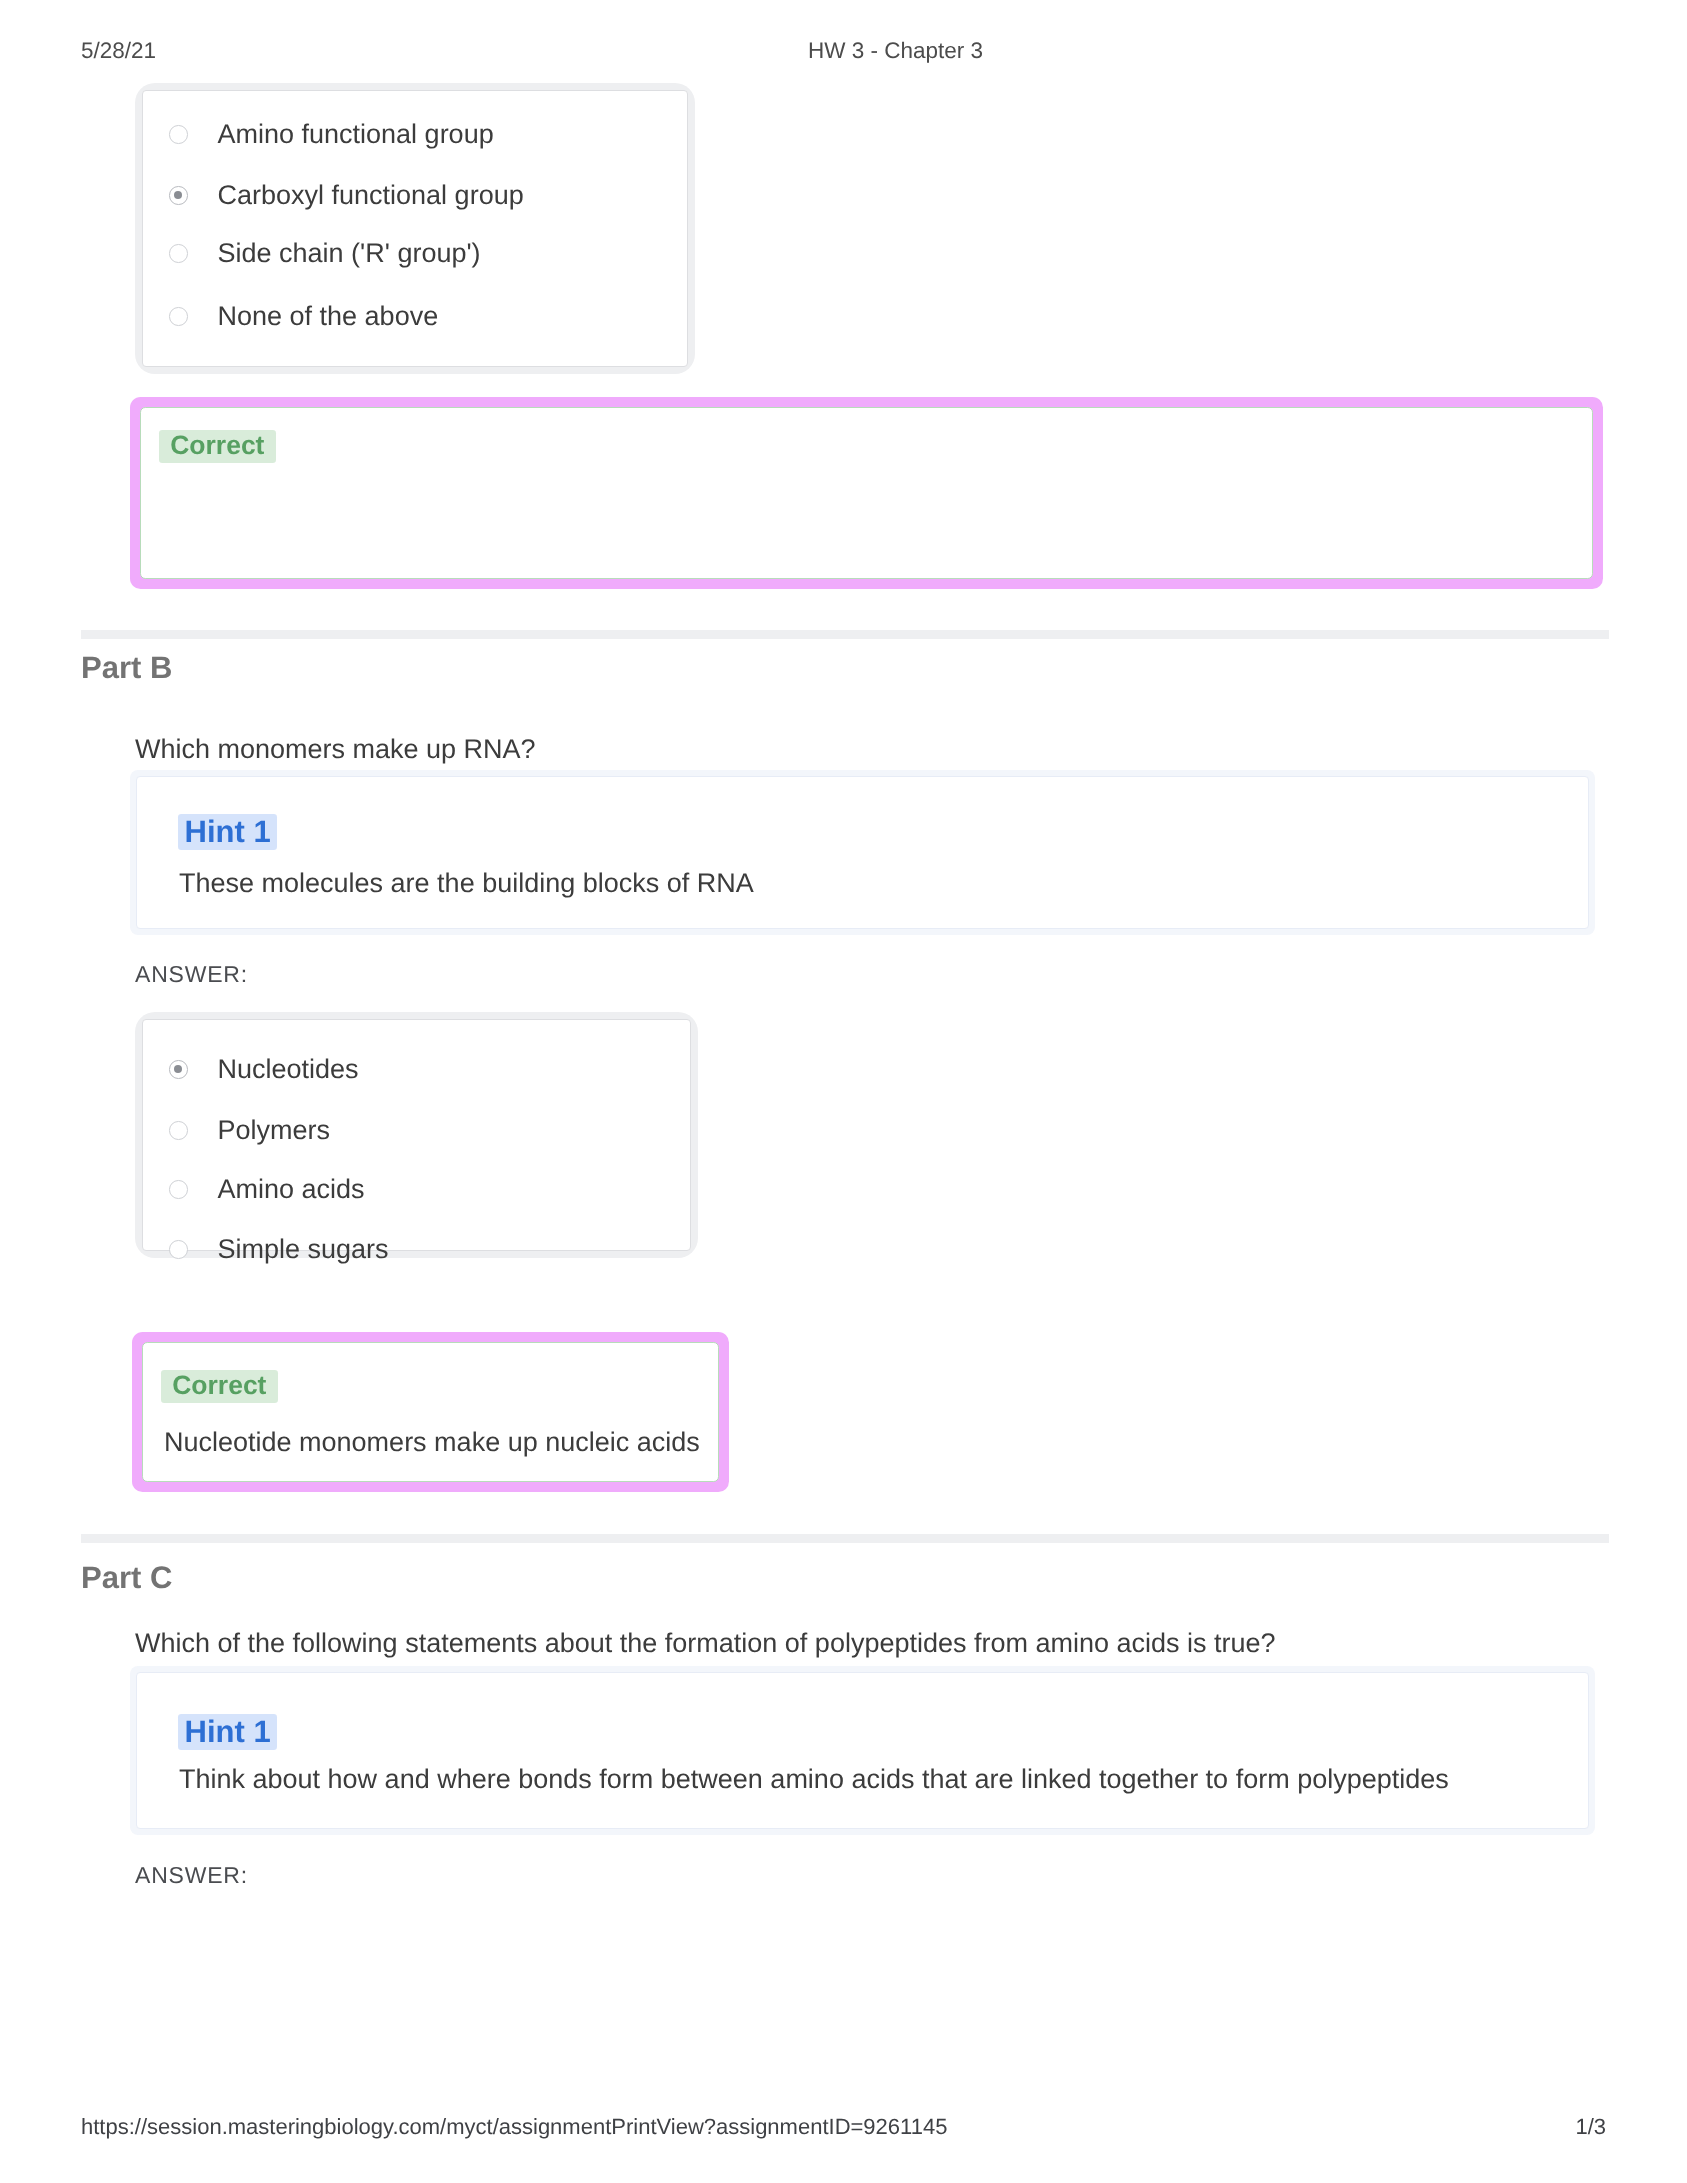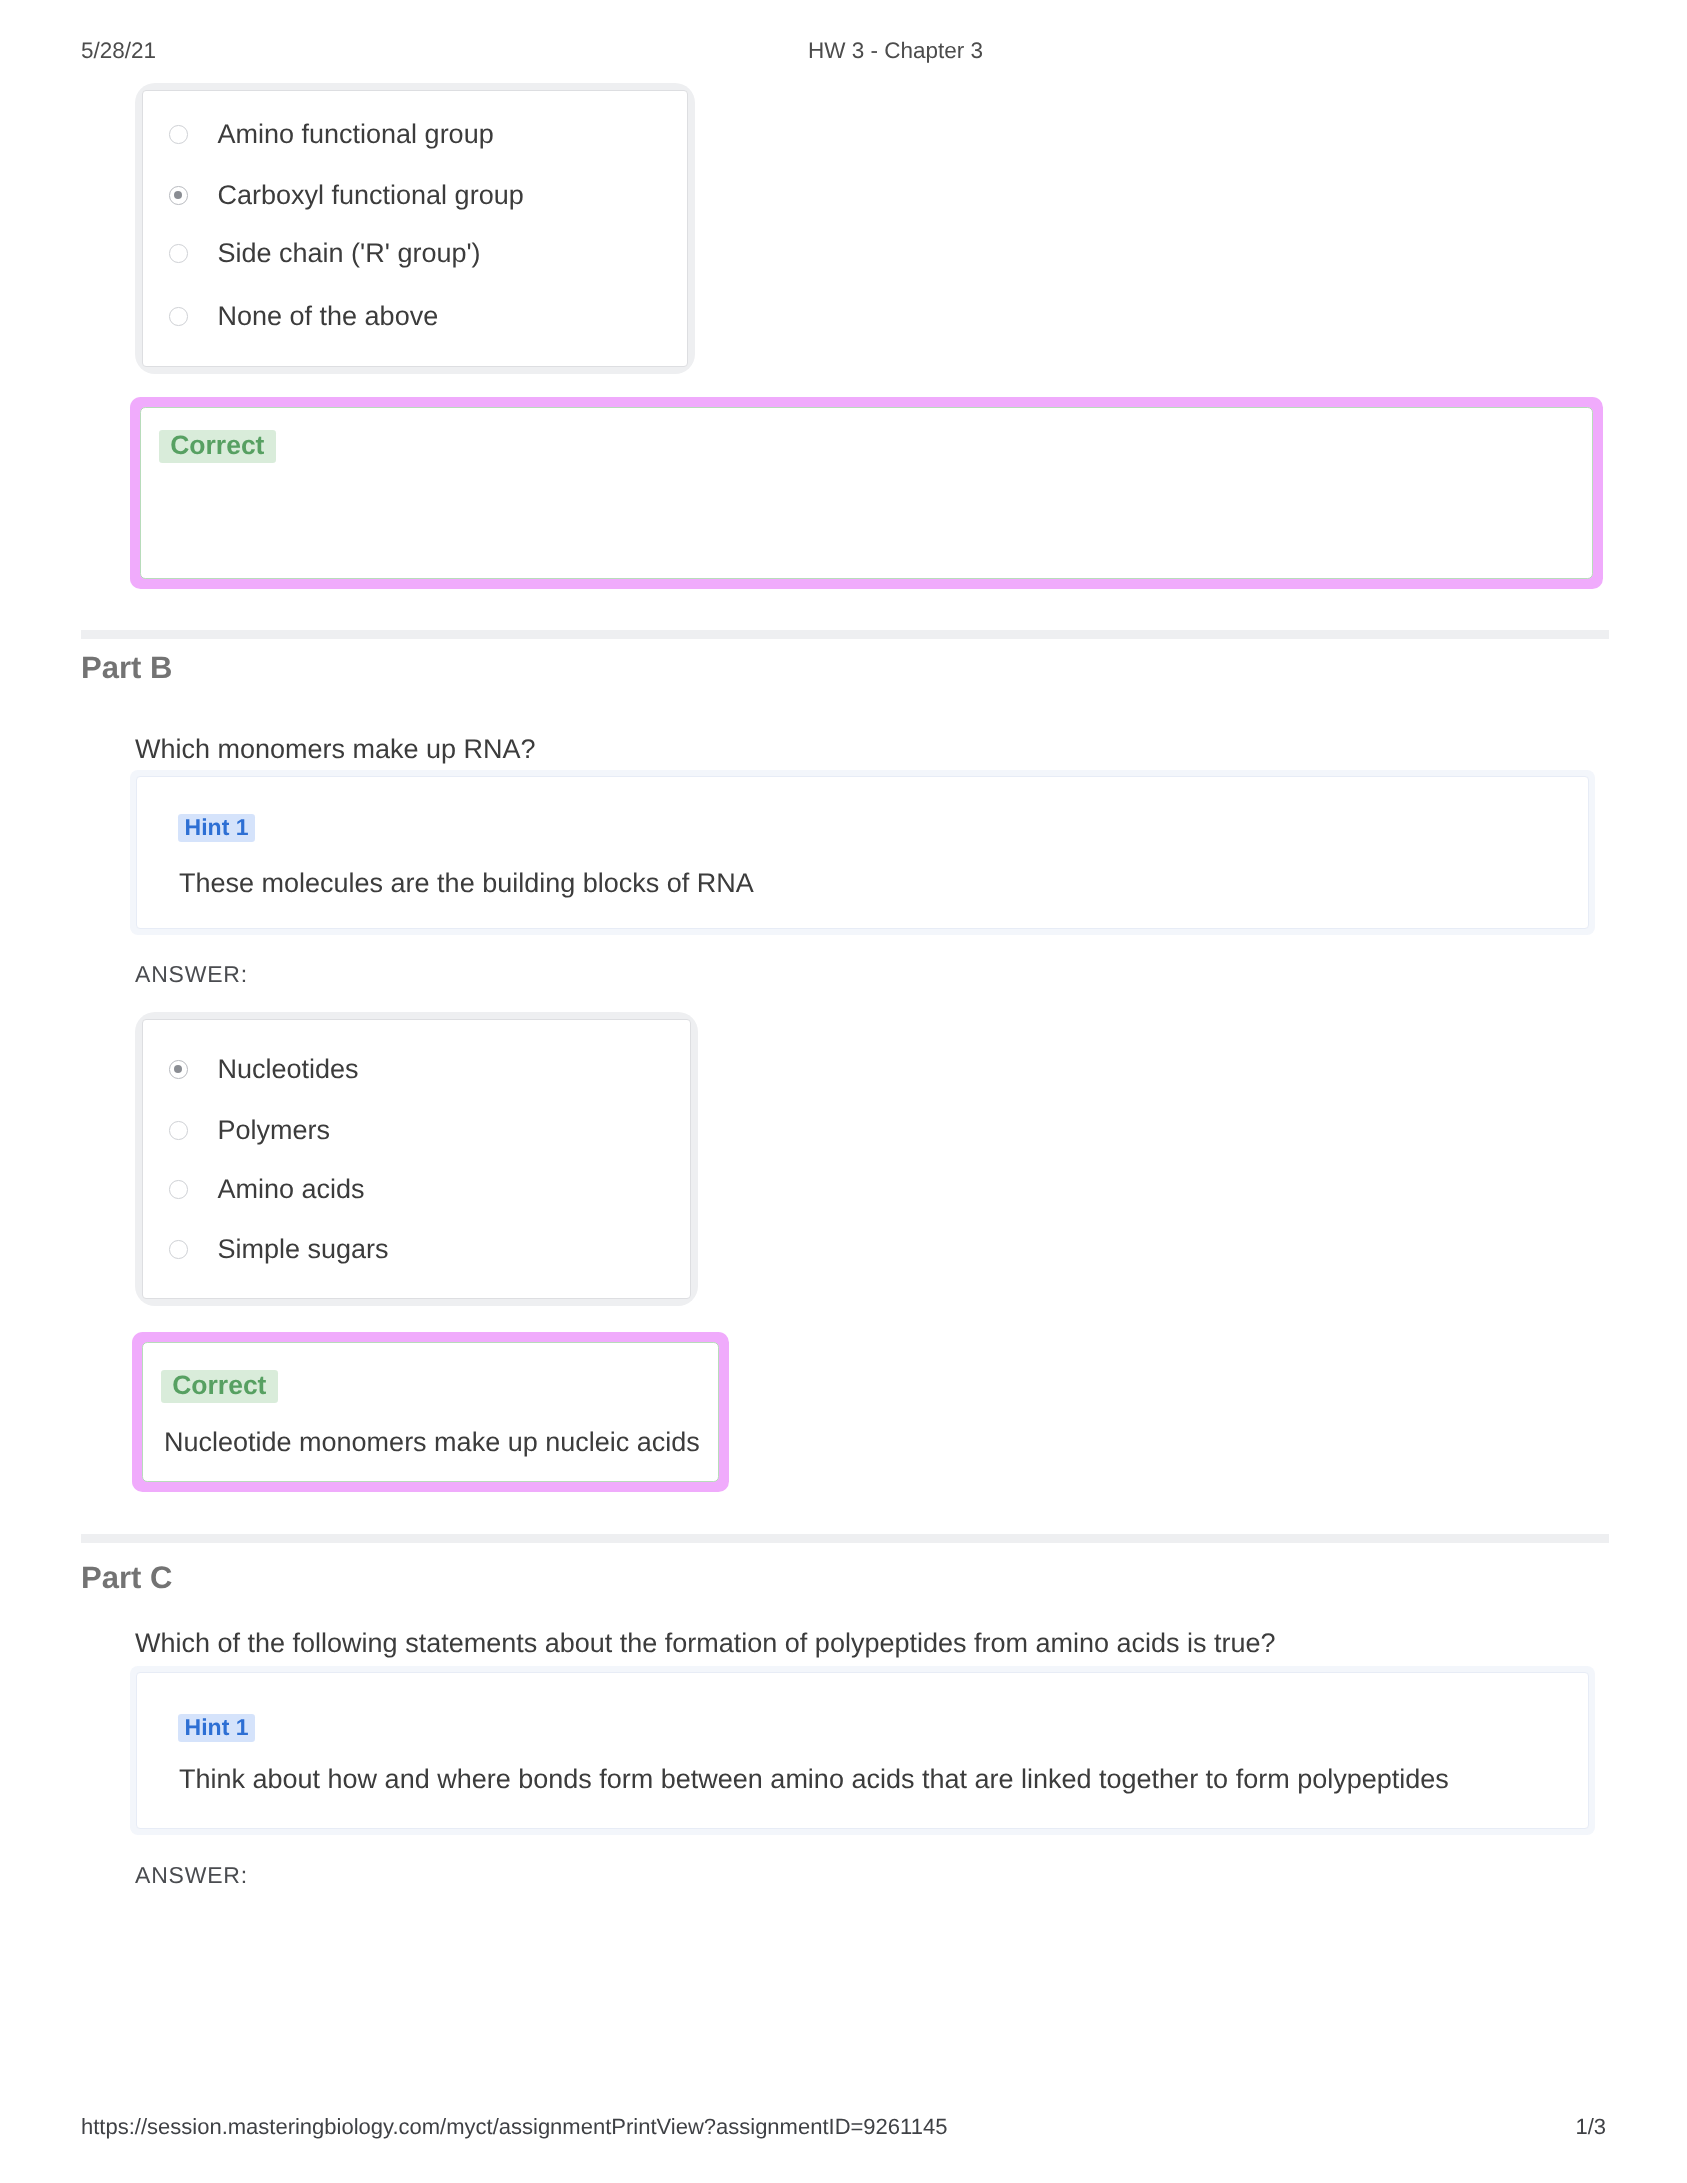--- a/index.html
+++ b/index.html
@@ -25,21 +25,21 @@
   .radio{width:18.5px;height:18.5px;border-radius:50%;border:1.3px solid #cfd1d5;background:#fff;flex:none;box-sizing:border-box;}
   .radio.sel{border:1.3px solid #b9bbc0;position:relative;}
   .radio.sel:after{content:"";position:absolute;left:4px;top:4px;width:8px;height:8px;border-radius:50%;background:#8a8d93;}
   .optlabel{font-size:27px;color:#3c3c3c;margin-left:30px;white-space:nowrap;}
 
   
   .correctbox{position:absolute;border-radius:10.6px;background:#f0abfc;padding:10px;box-sizing:border-box;}
   .correctbox .inner{position:absolute;left:10px;top:10px;right:10px;bottom:10px;background:#fff;border:1.3px solid #b7dcba;border-radius:5.3px;}
   .tag{display:inline-block;font-size:26.5px;font-weight:bold;border-radius:3.3px;padding:1.3px 11.2px 2.6px 11.2px;line-height:1.08;}
   .tag.correct{color:#57a062;background:#d9ecda;}
-  .tag.hint{color:#2d6fd4;background:#d5e3fb;font-size:23px;padding:0.7px 6.6px 2px 6.6px;}
+  .tag.hint{color:#2d6fd4;background:#d5e3fb;font-size:31px;padding:0.7px 6.6px 2px 6.6px;}
   .boxtext{font-size:27px;color:#3c3c3c;line-height:1.26;}
 
   
   .hintbox{position:absolute;border-radius:8px;background:#f3f6fb;box-sizing:border-box;}
   .hintbox .inner{position:absolute;left:6px;top:6px;right:6px;bottom:6px;background:#fff;border:1.3px solid #e7ecf6;border-radius:4px;}
 
   .part-title{position:absolute;font-size:31px;font-weight:bold;color:#737373;}
   .question{position:absolute;font-size:27px;color:#3c3c3c;}
   .answer-label{position:absolute;font-size:23px;color:#4a4c50;letter-spacing:0.8px;}
   .sep{position:absolute;height:9.3px;background:#eeeff1;}
@@ -87,21 +87,21 @@
   <div class="question" style="left:135px;top:734px;">Which monomers make up RNA?</div>
 
   <div class="hintbox" style="left:130px;top:770px;width:1465px;height:165px;">
     <div class="inner"></div>
     <span class="tag hint" style="position:absolute;left:48px;top:44px;">Hint 1</span>
     <div class="boxtext" style="position:absolute;left:49px;top:96px;">These molecules are the building blocks of RNA</div>
   </div>
 
   <div class="answer-label" style="left:135px;top:961px;">ANSWER:</div>
 
-  <div class="optbox" style="left:135px;top:1012px;width:563px;height:294px;">
+  <div class="optbox" style="left:135px;top:1012px;width:563px;height:246px;">
     <div class="inner"></div>
     <div class="opt" style="top:42px;">
       <span class="radio sel"></span>
       <span class="optlabel">Nucleotides</span>
     </div>
     <div class="opt" style="top:103px;">
       <span class="radio"></span>
       <span class="optlabel">Polymers</span>
     </div>
     <div class="opt" style="top:162px;">

